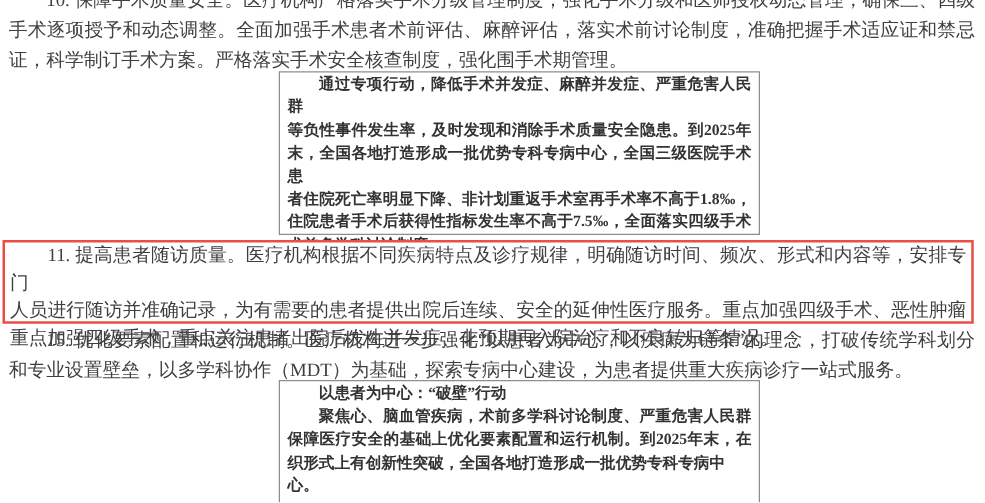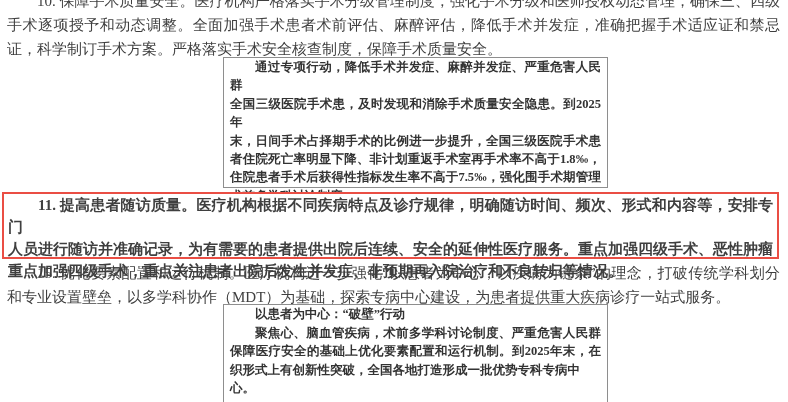--- a/index.html
+++ b/index.html
@@ -15,21 +15,21 @@
   }
   .tl { display:block; }
   .jl { text-align:justify; text-align-last:justify; }
   .ind { text-indent:2em; }
 
   #p10 { top:-11px; }
   #p12 { top:261px; }
 
   .hlbox {
     position:absolute; left:2px; top:192px; width:777px; height:67px;
-    border:2px solid #ea4e44; box-sizing:border-box; background:#ffffff;font-weight:bold;
+    border:2px solid #ea4e44; box-sizing:border-box; background:#ffffff;
   }
   .hlbox .inner {
     padding:0 4px; font-size:15px; line-height:22px; color:#3f3f3f;
     word-break:break-all;
   }
 
   .actionbox {
     position:absolute; left:223px; width:385px;
     border:1px solid #8e8e8e; box-sizing:border-box; background:#ffffff;
     padding:0 6px; font-size:12.5px; font-weight:bold; color:#333333;
@@ -38,30 +38,30 @@
   #box1 { top:57px;  height:131px; line-height:18.4px; }
   #box2 { top:304px; height:120px; line-height:18.5px; }
 </style>
 </head>
 <body>
 
 <div class="page">
 
   <div class="para" id="p10">
     <span class="tl jl ind">10. 保障手术质量安全。医疗机构严格落实手术分级管理制度，强化手术分级和医师授权动态管理，确保三、四级</span>
-    <span class="tl jl">手术逐项授予和动态调整。全面加强手术患者术前评估、麻醉评估，降低手术并发症，准确把握手术适应证和禁忌</span>
-    <span class="tl">证，科学制订手术方案。严格落实手术安全核查制度，保障手术质量安全。</span>
+    <span class="tl jl">手术逐项授予和动态调整。全面加强手术患者术前评估、麻醉评估，落实术前讨论制度，准确把握手术适应证和禁忌</span>
+    <span class="tl">证，科学制订手术方案。严格落实手术安全核查制度，强化围手术期管理。</span>
   </div>
 
   <div class="actionbox" id="box1">
     <span class="tl jl ind">通过专项行动，降低手术并发症、麻醉并发症、严重危害人民群</span>
-    <span class="tl jl">全国三级医院手术患，及时发现和消除手术质量安全隐患。到2025年</span>
-    <span class="tl jl">末，日间手术占择期手术的比例进一步提升，全国三级医院手术患</span>
+    <span class="tl jl">等负性事件发生率，及时发现和消除手术质量安全隐患。到2025年</span>
+    <span class="tl jl">末，全国各地打造形成一批优势专科专病中心，全国三级医院手术患</span>
     <span class="tl jl">者住院死亡率明显下降、非计划重返手术室再手术率不高于1.8‰，</span>
-    <span class="tl jl">住院患者手术后获得性指标发生率不高于7.5‰，强化围手术期管理</span>
+    <span class="tl jl">住院患者手术后获得性指标发生率不高于7.5‰，全面落实四级手术</span>
     <span class="tl">术前多学科讨论制度。</span>
   </div>
 
   <div class="hlbox">
     <div class="inner">
       <span class="tl jl ind">11. 提高患者随访质量。医疗机构根据不同疾病特点及诊疗规律，明确随访时间、频次、形式和内容等，安排专门</span>
       <span class="tl jl">人员进行随访并准确记录，为有需要的患者提供出院后连续、安全的延伸性医疗服务。重点加强四级手术、恶性肿瘤</span>
       <span class="tl">重点加强四级手术，重点关注患者出院后发生并发症、非预期再入院治疗和不良转归等情况。</span>
     </div>
   </div>

